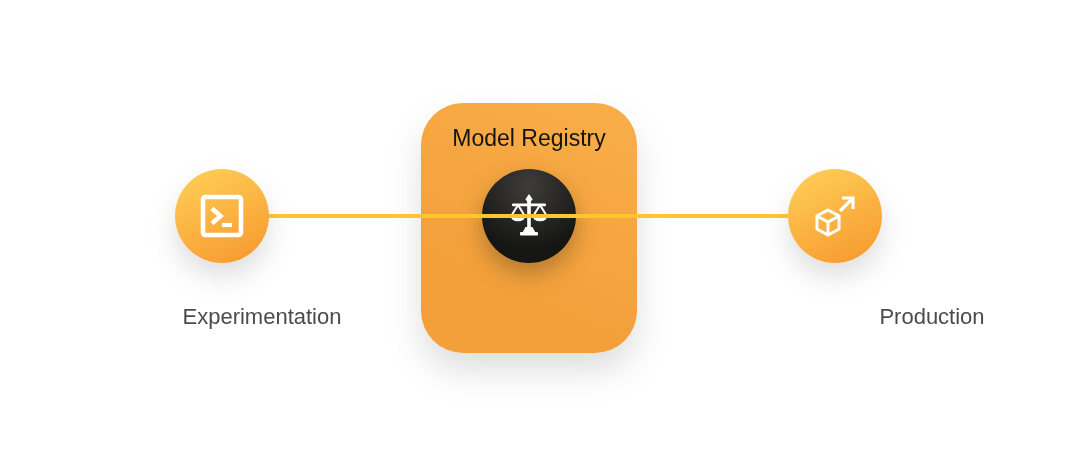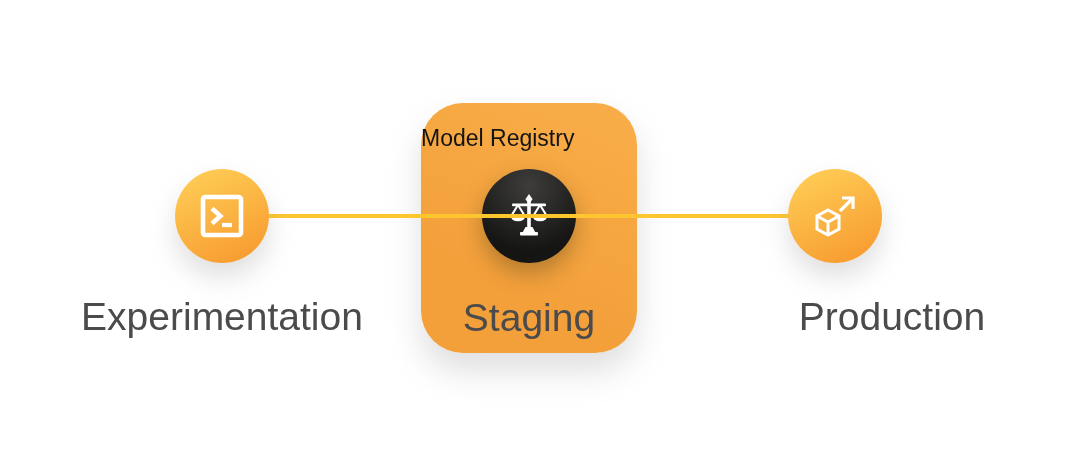--- a/index.html
+++ b/index.html
@@ -50,20 +50,21 @@
     border-radius: 42px;
     background: linear-gradient(205deg, var(--panel-grad-start, #f9ae49) 0%, var(--panel-grad-end, #f3a03b) 70%);
     box-shadow: 0 18px 32px rgba(150, 150, 150, 0.30);
     z-index: 1;
   }
   .panel-title {
     position: absolute;
     top: 21px;
     left: 0;
     width: 100%;
+    text-align: center;
     font-size: 23px;
     line-height: 28px;
     color: var(--panel-title, #141414);
   }
   .dark-circle {
     position: absolute;
     left: 61px;
     top: 66px;
     width: 94px;
     height: 94px;
@@ -72,25 +73,26 @@
     box-shadow: 0 10px 22px rgba(60, 50, 20, 0.35);
     display: flex;
     align-items: center;
     justify-content: center;
     z-index: 3;
   }
   .stage-label {
     position: absolute;
     top: 298px;
     transform: translateX(-50%);
-    font-size: 39px;
+    font-size: 22px;
     line-height: 38px;
     color: var(--label, #4b4b4b);
     white-space: nowrap;
     z-index: 4;
+    margin-left: 40px;
   }
   .stage-label.exp  { left: 222px; }
   .stage-label.prod { left: 892px; }
   .stage-label.staging {
     left: 50%;
     top: auto;
     bottom: 16px;
   }
   .icon-svg { display: block; }
 </style>
@@ -122,21 +124,20 @@
           <rect x="7" y="11.4" width="34" height="2.8" rx="1" fill="#ffffff"></rect>
           <path d="M13 13 L7.2 22.4 M13 13 L18.8 22.4" fill="none" stroke="#ffffff" stroke-width="2"></path>
           <path d="M5 22.8 A8 6.5 0 0 0 21 22.8 Z" fill="#ffffff"></path>
           <path d="M35 13 L29.2 22.4 M35 13 L40.8 22.4" fill="none" stroke="#ffffff" stroke-width="2"></path>
           <path d="M27 22.8 A8 6.5 0 0 0 43 22.8 Z" fill="#ffffff"></path>
           <path d="M20.5 35 L27.5 35 L30.2 40 L17.8 40 Z" fill="#ffffff"></path>
           <rect x="15" y="40" width="18" height="3.6" rx="1" fill="#ffffff"></rect>
         </svg>
       </span>
     </div>
-    <div class="stage-label staging">Staging</div>
   </div>
 
   <div class="node-circle right">
     <span>
       <svg class="icon-svg" width="52" height="52" viewBox="0 0 52 52">
         <path d="M19 20 L30 26 L30 39 L19 45 L8 39 L8 26 Z" fill="none" stroke="#ffffff" stroke-width="3" stroke-linejoin="miter"></path>
         <path d="M8 26 L19 32 L30 26 M19 32 L19 45" fill="none" stroke="#ffffff" stroke-width="3"></path>
         <path d="M31 21 L44 8" fill="none" stroke="#ffffff" stroke-width="3.2"></path>
         <path d="M33 8 L44 8 L44 19" fill="none" stroke="#ffffff" stroke-width="3.2" stroke-linejoin="miter"></path>
       </svg>

